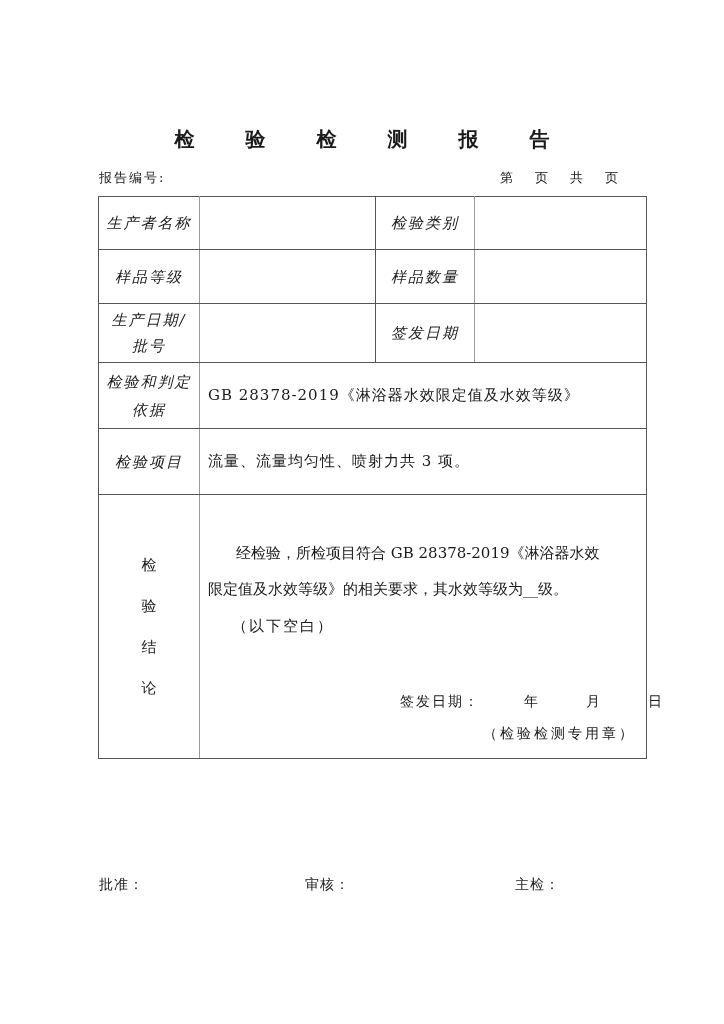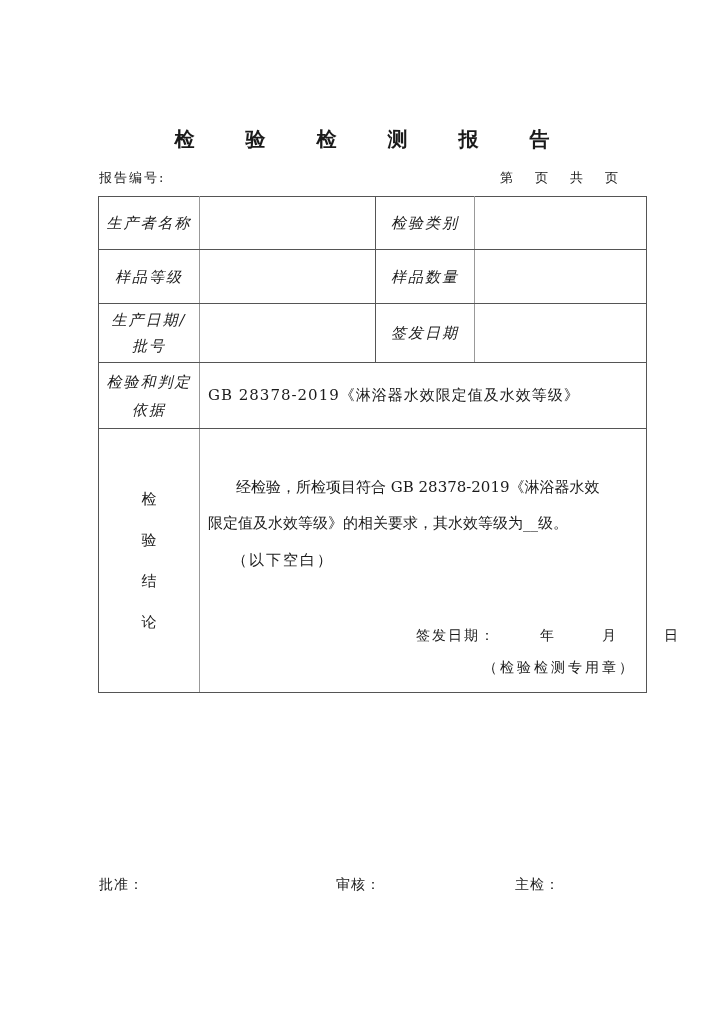--- a/index.html
+++ b/index.html
@@ -54,38 +54,42 @@
   <tr style="height:59px">
     <td class="lbl vline-gray" style="padding:0 4px; line-height:26px;">生产日期/批号</td>
     <td class="val"></td>
     <td class="lbl vline-gray">签发日期</td>
     <td class="val"></td>
   </tr>
   <tr style="height:66px">
     <td class="lbl vline-gray" style="padding:0 4px; line-height:28px;">检验和判定依据</td>
     <td class="val" colspan="3">GB 28378-2019《淋浴器水效限定值及水效等级》</td>
   </tr>
+  <tr style="height:66px">
+    <td class="lbl vline-gray">检验项目</td>
+    <td class="val" colspan="3">流量、流量均匀性、喷射力共 3 项。</td>
+  </tr>
   <tr style="height:264px">
     <td class="concl-lbl vline-gray">
       <span>检</span>
       <span>验</span>
       <span>结</span>
       <span>论</span>
     </td>
     <td class="concl-body" colspan="3">
       <div style="position:absolute; top:42px; left:36px; white-space:nowrap;">经检验，所检项目符合 GB 28378-2019《淋浴器水效</div>
       <div style="position:absolute; top:78px; left:8px; white-space:nowrap;">限定值及水效等级》的相关要求，其水效等级为__级。</div>
       <div style="position:absolute; top:115px; left:32px; white-space:nowrap; letter-spacing:2px;">（以下空白）</div>
       <div style="position:absolute; top:190px; left:200px; white-space:nowrap; display:flex; font-size:14px;">
-        <span style="letter-spacing:2px; width:124px;margin-left:16px;">签发日期：</span>
+        <span style="letter-spacing:2px; width:124px;">签发日期：</span>
         <span style="width:62px;">年</span>
         <span style="width:62px;">月</span>
         <span>日</span>
       </div>
       <div style="position:absolute; top:222px; right:10px; white-space:nowrap; font-size:14px; letter-spacing:3px;">（检验检测专用章）</div>
     </td>
   </tr>
 </tbody>
   </table>
 
 <div class="footer" style="left:99px;">批准：</div>
-<div class="footer" style="left:336px;">审核：</div>
+<div class="footer" style="left:305px;">审核：</div>
 <div class="footer" style="left:515px;">主检：</div>
 
 </body></html>

